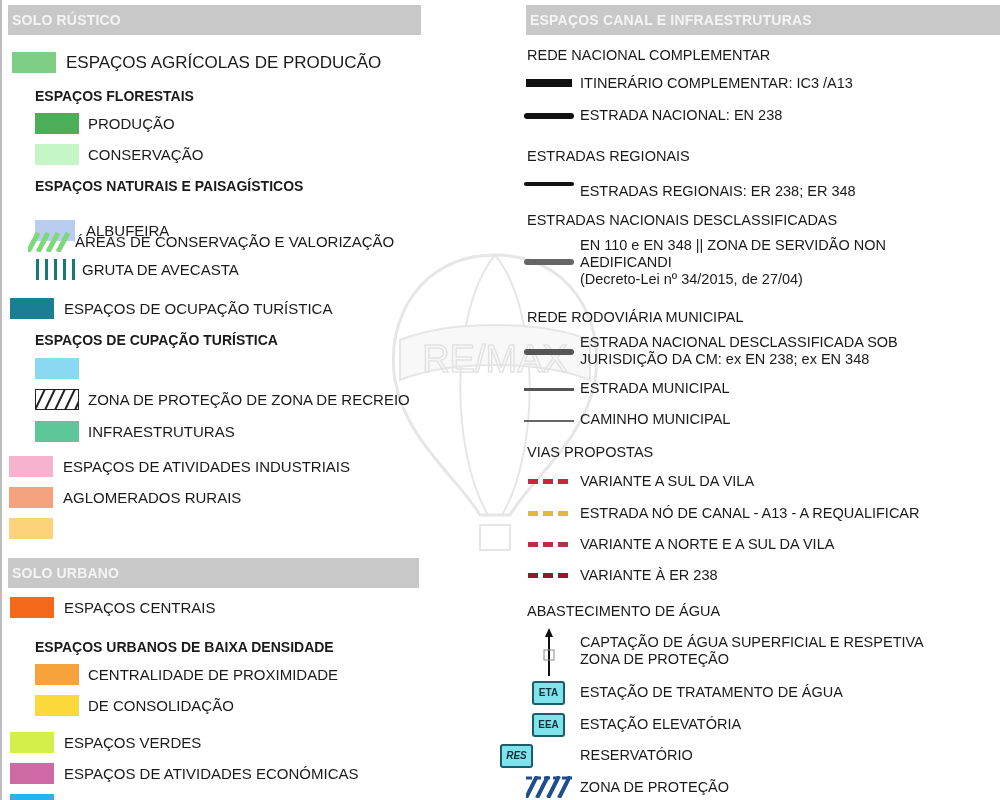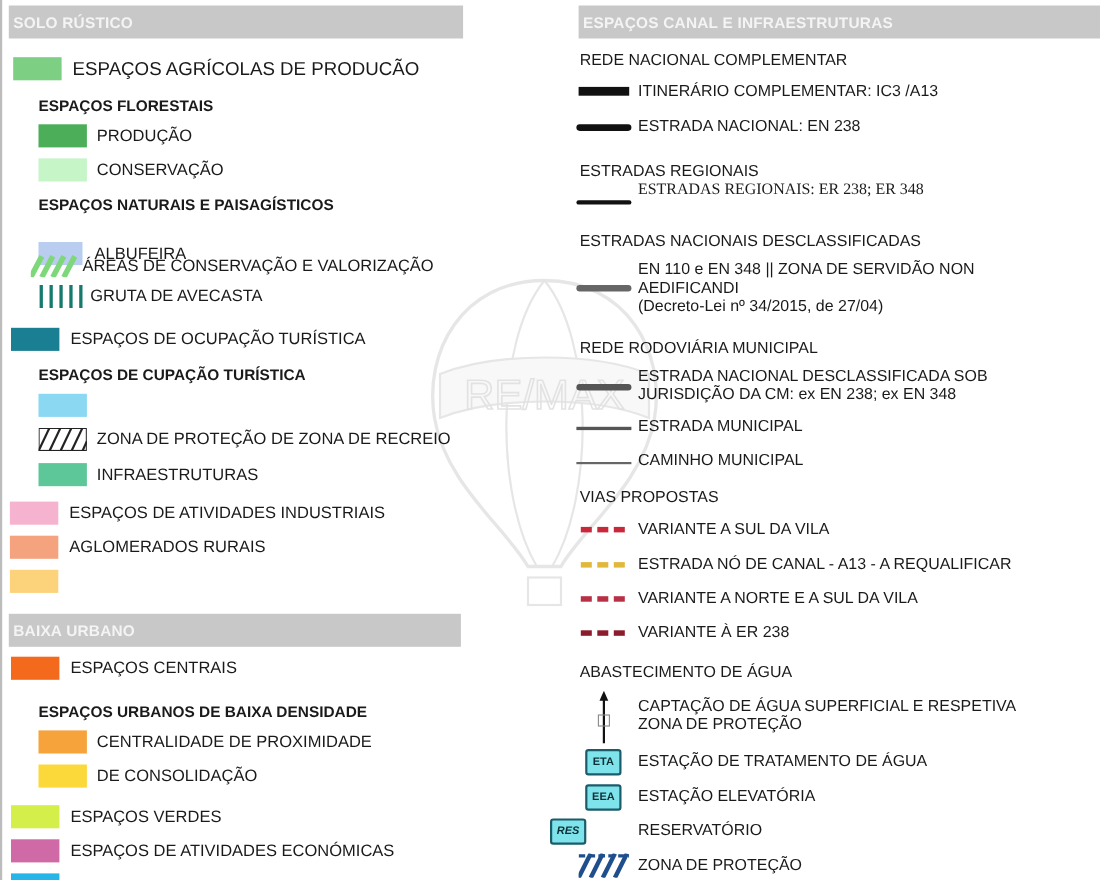--- a/index.html
+++ b/index.html
@@ -124,21 +124,21 @@
   <span class="lbl" style="margin-left:10px;">ESPAÇOS DE ATIVIDADES INDUSTRIAIS</span>
 </div>
 <div class="row" style="left:9px;top:487px;">
   <div class="sw" style="background:#f5a37f;"></div>
   <span class="lbl" style="margin-left:10px;">AGLOMERADOS RURAIS</span>
 </div>
 <div class="row" style="left:9px;top:518px;">
   <div class="sw" style="background:#fcd27a;"></div>
 </div>
 
-<div class="section-header" style="left:8px;top:558px;width:411px;">BAIXA URBANO</div>
+<div class="section-header" style="left:8px;top:558px;width:411px;">SOLO URBANO</div>
 
 <div class="row" style="left:10px;top:597px;">
   <div class="sw" style="background:#f46a1c;"></div>
   <span class="lbl" style="margin-left:10px;">ESPAÇOS CENTRAIS</span>
 </div>
 <div class="sub" style="left:35px;top:639px;">ESPAÇOS URBANOS DE BAIXA DENSIDADE</div>
 <div class="row" style="left:35px;top:664px;">
   <div class="sw" style="background:#f6a33c;"></div>
   <span class="lbl" style="margin-left:9px;">CENTRALIDADE DE PROXIMIDADE</span>
 </div>
@@ -161,21 +161,21 @@
 <div class="section-header" style="left:526px;top:5px;width:480px;">ESPAÇOS CANAL E INFRAESTRUTURAS</div>
 
 <div class="rtitle" style="left:527px;top:47px;">REDE NACIONAL COMPLEMENTAR</div>
 <div class="line" style="left:526px;top:79px;width:46px;height:8px;background:#111;"></div>
 <div class="rlbl" style="left:580px;top:75px;">ITINERÁRIO COMPLEMENTAR: IC3 /A13</div>
 <div class="line" style="left:524px;top:113px;width:50px;height:6px;background:#111;border-radius:3px;"></div>
 <div class="rlbl" style="left:580px;top:107px;">ESTRADA NACIONAL: EN 238</div>
 
 <div class="rtitle" style="left:527px;top:148px;">ESTRADAS REGIONAIS</div>
 <div class="line" style="left:524px;top:182px;width:50px;height:4px;background:#111;border-radius:2px;"></div>
-<div class="rlbl" style="left:580px;top:164px;font-family:Liberation Serif, serif;">ESTRADAS REGIONAIS: ER 238; ER 348</div>
+<div class="rlbl" style="left:580px;top:183px;">ESTRADAS REGIONAIS: ER 238; ER 348</div>
 
 <div class="rtitle" style="left:527px;top:212px;">ESTRADAS NACIONAIS DESCLASSIFICADAS</div>
 <div class="line" style="left:524px;top:259px;width:50px;height:6px;background:#666;border-radius:3px;"></div>
 <div class="rlbl" style="left:580px;top:237px;">EN 110 e EN 348 || ZONA DE SERVIDÃO NON</div>
 <div class="rlbl" style="left:580px;top:254px;">AEDIFICANDI</div>
 <div class="rlbl" style="left:580px;top:271px;">(Decreto-Lei nº 34/2015, de 27/04)</div>
 
 <div class="rtitle" style="left:527px;top:309px;">REDE RODOVIÁRIA MUNICIPAL</div>
 <div class="line" style="left:524px;top:349px;width:50px;height:6px;background:#555;border-radius:3px;"></div>
 <div class="rlbl" style="left:580px;top:334px;">ESTRADA NACIONAL DESCLASSIFICADA SOB</div>

